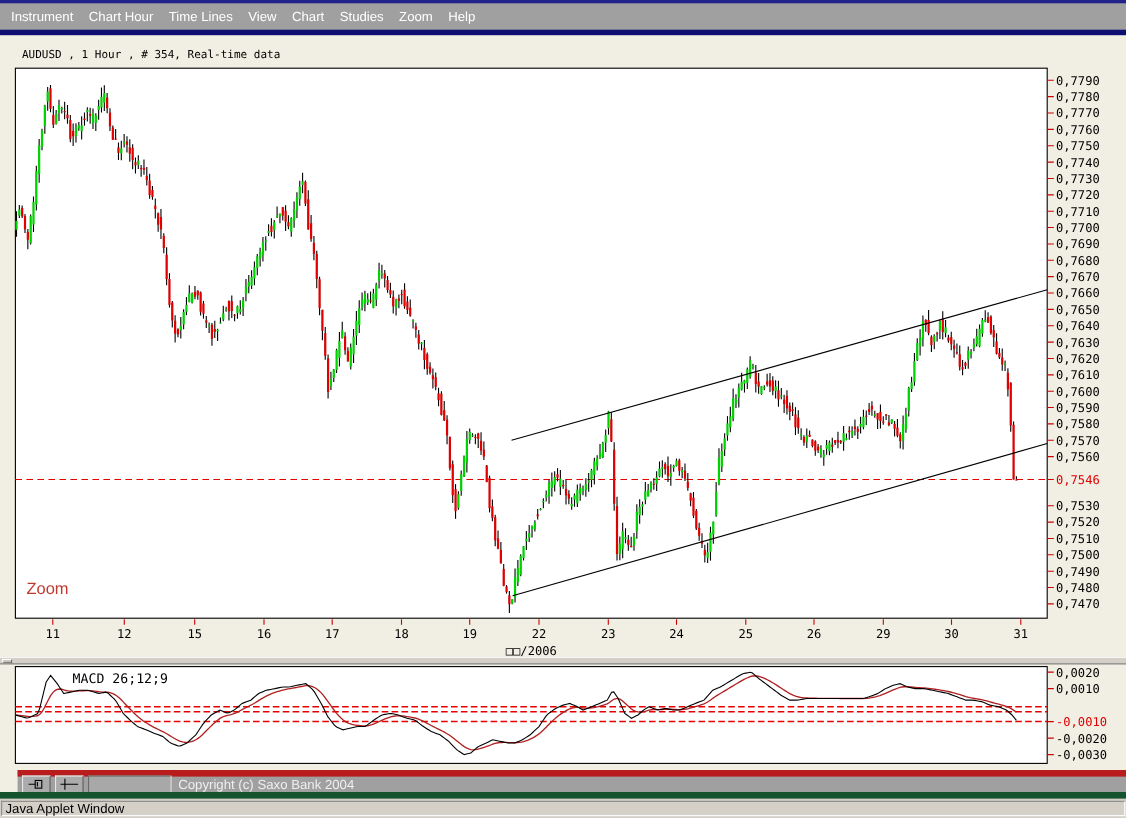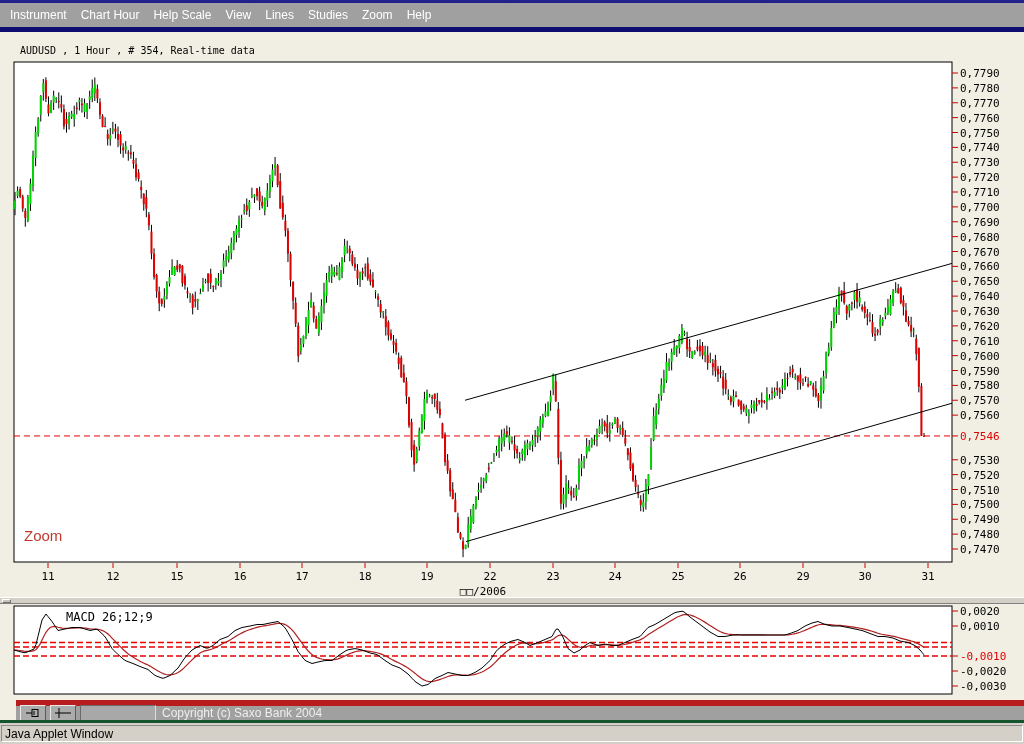--- a/index.html
+++ b/index.html
@@ -67,21 +67,21 @@
     display:flex;align-items:center;justify-content:center;cursor:default;
   }
   .tool-well{
     width:76px;height:16px;margin-left:4px;background:#a8a8a8;
     border:1px solid;border-color:#6a6a6a #dcdcdc #dcdcdc #6a6a6a;
   }
   .copyright{color:#eeeeee;font-size:12px;margin-left:6px;}
   
   .statusbar{
     position:absolute;left:0;top:720px;width:1024px;height:24px;
-    background:#d4d0c8;border-top:3px solid #14532d;
+    background:#d4d0c8;border-top:6px solid #14532d;
   }
   .status-field{
     position:absolute;left:1px;top:2px;right:1px;bottom:2px;
     border:1px solid;border-color:#8a8a8a #ffffff #ffffff #8a8a8a;
     display:flex;align-items:center;padding-left:3px;
     font-size:12px;color:#000;
   }
 </style>
 </head>
 <body>
@@ -109,23 +109,23 @@
         </button>
       <button class="wbtn gap">
           <span class="glyph-x">×</span>
         </button>
     </span>
   </div>
 
   <div class="menubar">
     <span class="menu-item">Instrument</span>
     <span class="menu-item">Chart Hour</span>
-    <span class="menu-item">Help Scale</span>
+    <span class="menu-item">Time Lines</span>
     <span class="menu-item">View</span>
-    <span class="menu-item">Lines</span>
+    <span class="menu-item">Chart</span>
     <span class="menu-item">Studies</span>
     <span class="menu-item">Zoom</span>
     <span class="menu-item">Help</span>
   </div>
 
   <div class="content">
     <div class="chart-header">AUDUSD , 1 Hour , # 354, Real-time data</div>
     <svg id="chart-svg" width="1024" height="657" viewBox="0 43 1024 657">
         <rect x="14" y="62" width="938" height="500" fill="#ffffff" stroke="#000000"></rect>
         <rect x="14" y="606" width="938" height="88" fill="#ffffff" stroke="#000000"></rect>

